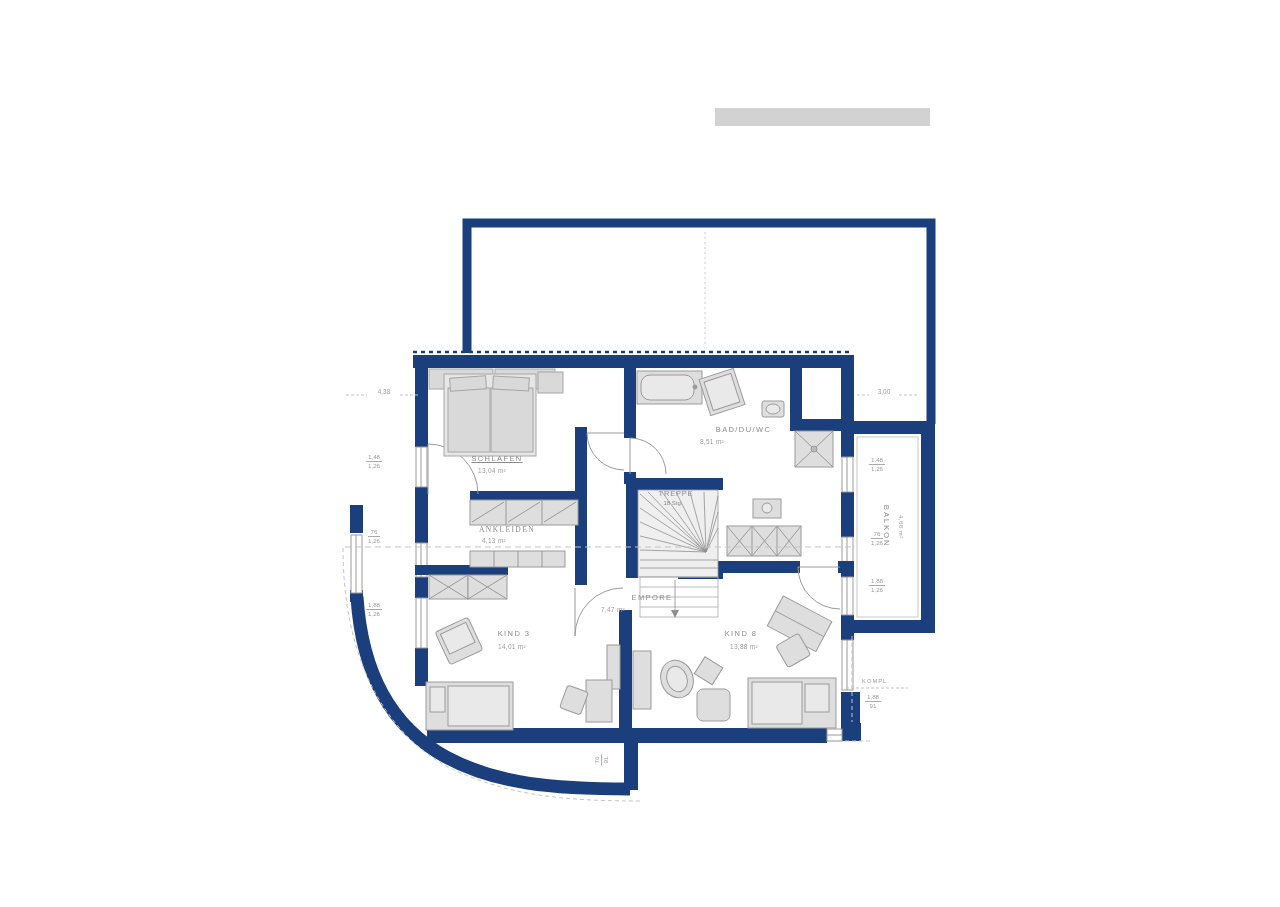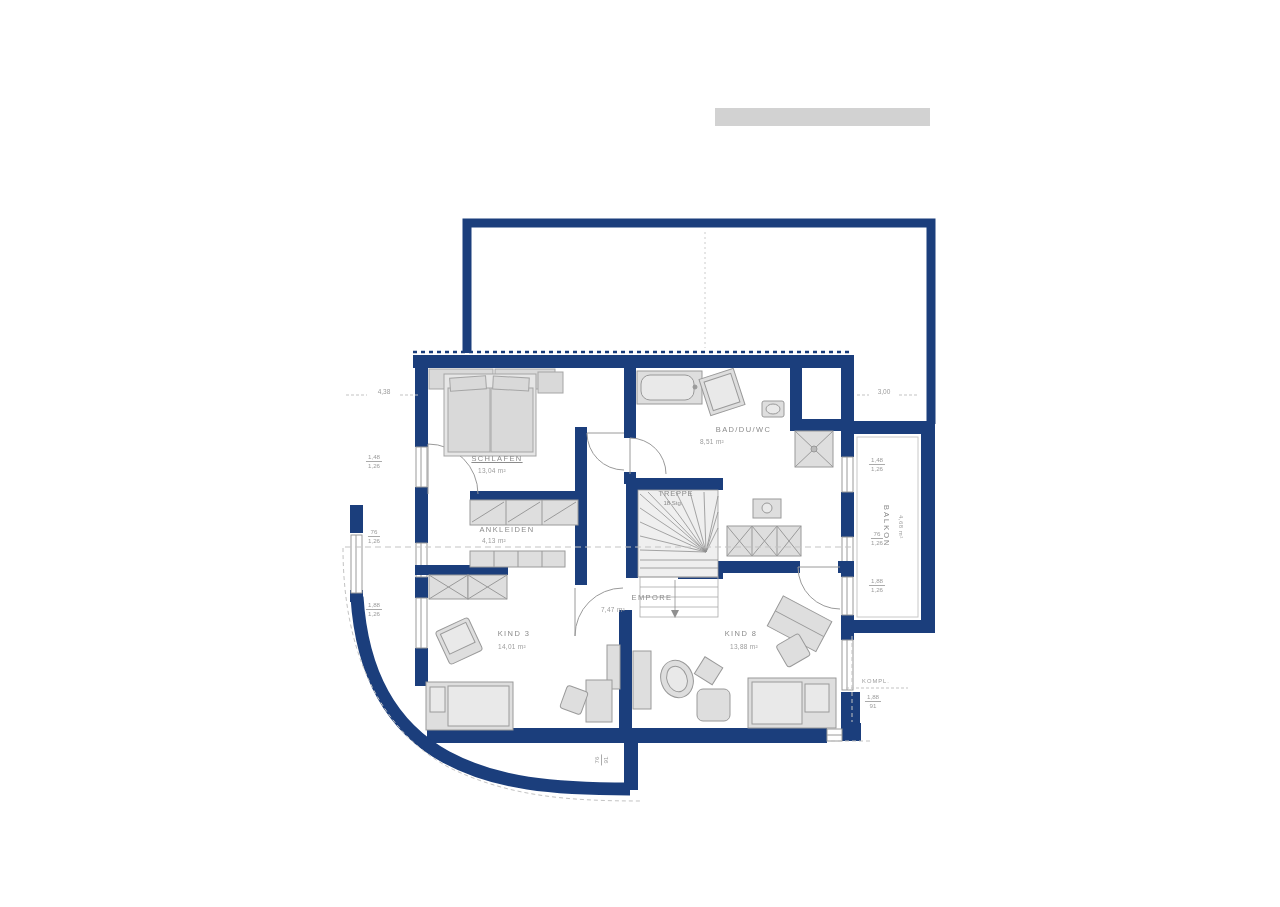--- a/index.html
+++ b/index.html
@@ -242,21 +242,21 @@
       <line x1="345" y1="547" x2="853" y2="547" stroke-dasharray="6,4"></line>
       <path d="M343,548 C343,655 382,732 450,768 C510,797 570,801 642,801" stroke-dasharray="4,3"></path>
       <path d="M852,636 L852,722 M831,741 L872,741" stroke-dasharray="4,3"></path>
       <path d="M346,395 L367,395 M400,395 L420,395 M857,395 L869,395 M899,395 L917,395 M846,688 L908,688" stroke-dasharray="3,2"></path>
     </g>
   </svg>
 
   <div class="lbl" style="left:497px;top:454px;text-decoration:underline;">SCHLAFEN</div>
   <div class="area" style="left:492px;top:467px;">13,04 m²</div>
 
-  <div class="lbl" style="left:507px;top:525px;">ANKLEIDEN</div>
+  <div class="lbl" style="left:507px;top:525px;font-family:Liberation Serif, serif;">ANKLEIDEN</div>
   <div class="area" style="left:494px;top:537px;">4,13 m²</div>
 
   <div class="lbl" style="left:729px;top:425px;padding-left:29px;">BAD/DU/WC</div>
   <div class="area" style="left:712px;top:438px;">8,51 m²</div>
 
   <div class="lbl" style="left:676px;top:489px;letter-spacing:.8px;">TREPPE</div>
   <div class="steps" style="left:673px;top:500px;">18 Stg.</div>
 
   <div class="lbl" style="left:652px;top:593px;">EMPORE</div>
   <div class="area" style="left:613px;top:606px;">7,47 m²</div>

